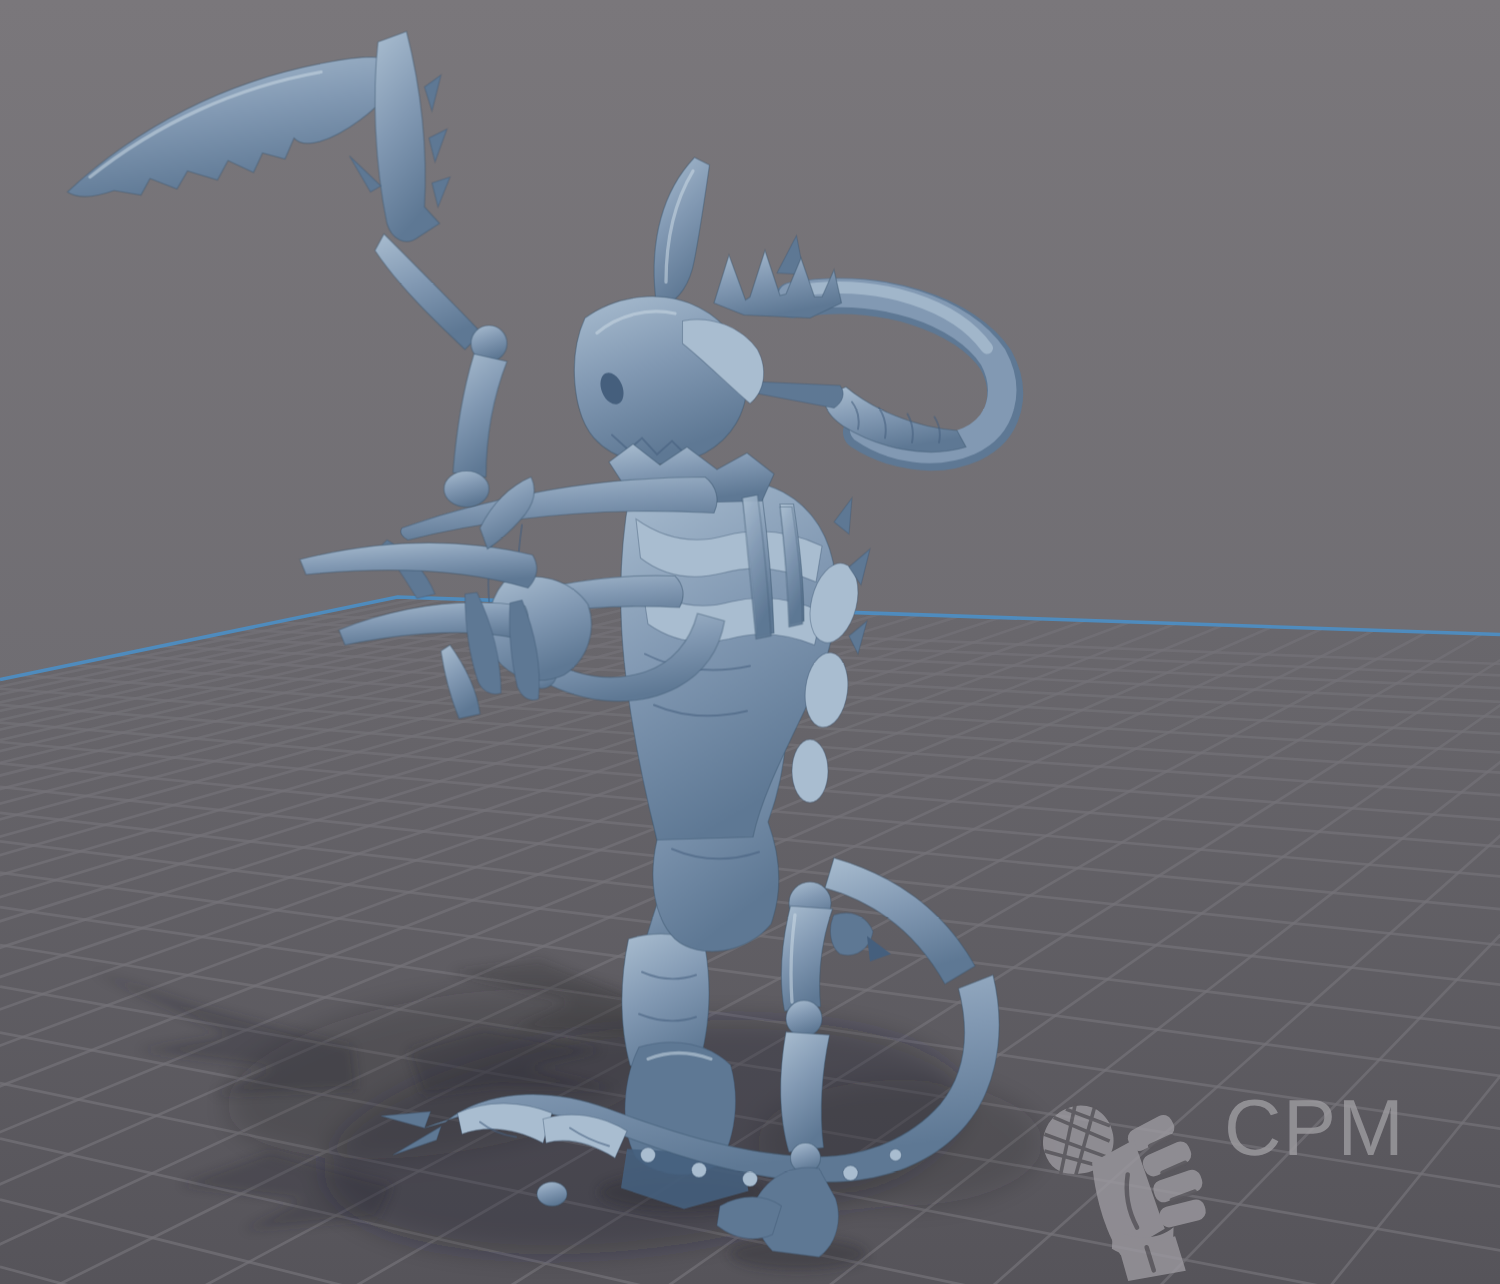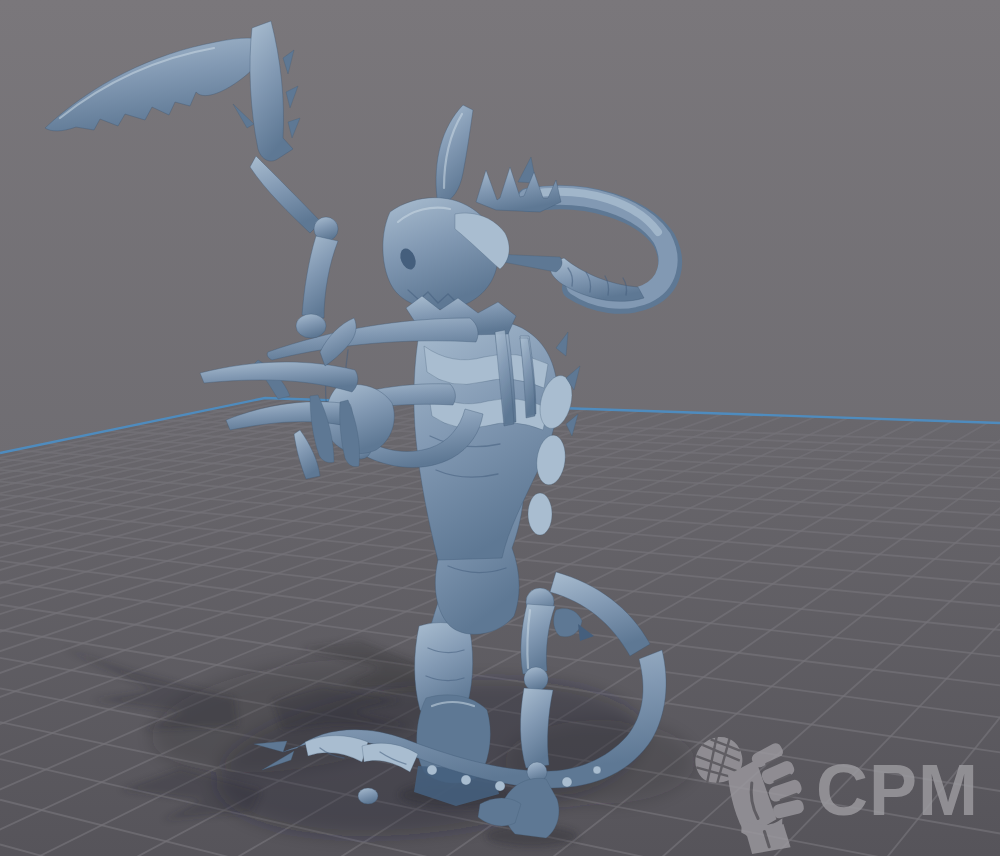--- a/index.html
+++ b/index.html
@@ -9,22 +9,22 @@
   
   .mb{fill:url(#mg);stroke:var(--model-outline);stroke-width:.8;stroke-opacity:.45;}
   .ml{fill:var(--model-light);stroke:var(--model-outline);stroke-width:.7;stroke-opacity:.4;}
   .md{fill:var(--model-dark);stroke:var(--model-outline);stroke-width:.7;stroke-opacity:.4;}
   .mdd{fill:var(--model-darker);}
   .hl{fill:none;stroke:var(--model-lighter);stroke-width:2.2;stroke-linecap:round;opacity:.55;}
   .crease{fill:none;stroke:var(--model-darker);stroke-width:1.3;stroke-linecap:round;opacity:.55;}
   .gridline{stroke:var(--grid-line);stroke-width:1.8;opacity:.72;}
   .watermark{position:absolute;left:688px;top:726px;width:312px;height:130px;
              display:flex;align-items:flex-start;opacity:.92;}
-  .wm-text{font-weight:bold;font-size:72px;line-height:1;letter-spacing:1px;
-           color:var(--watermark-gray);opacity:.88;margin-left:10px;margin-top:28px;
+  .wm-text{font-weight:normal;font-size:53px;line-height:1;letter-spacing:1px;
+           color:var(--watermark-gray);opacity:.88;margin-left:10px;
            font-family:"Liberation Sans",sans-serif;}
   .fist{opacity:.85;}
 </style>
 </head>
 <body>
 
 <div class="stage">
 <svg class="scene" width="1000" height="856" viewBox="0 0 1000 856">
   <defs>
     <linearGradient id="bgg" x1="0" y1="0" x2="0" y2="1">

